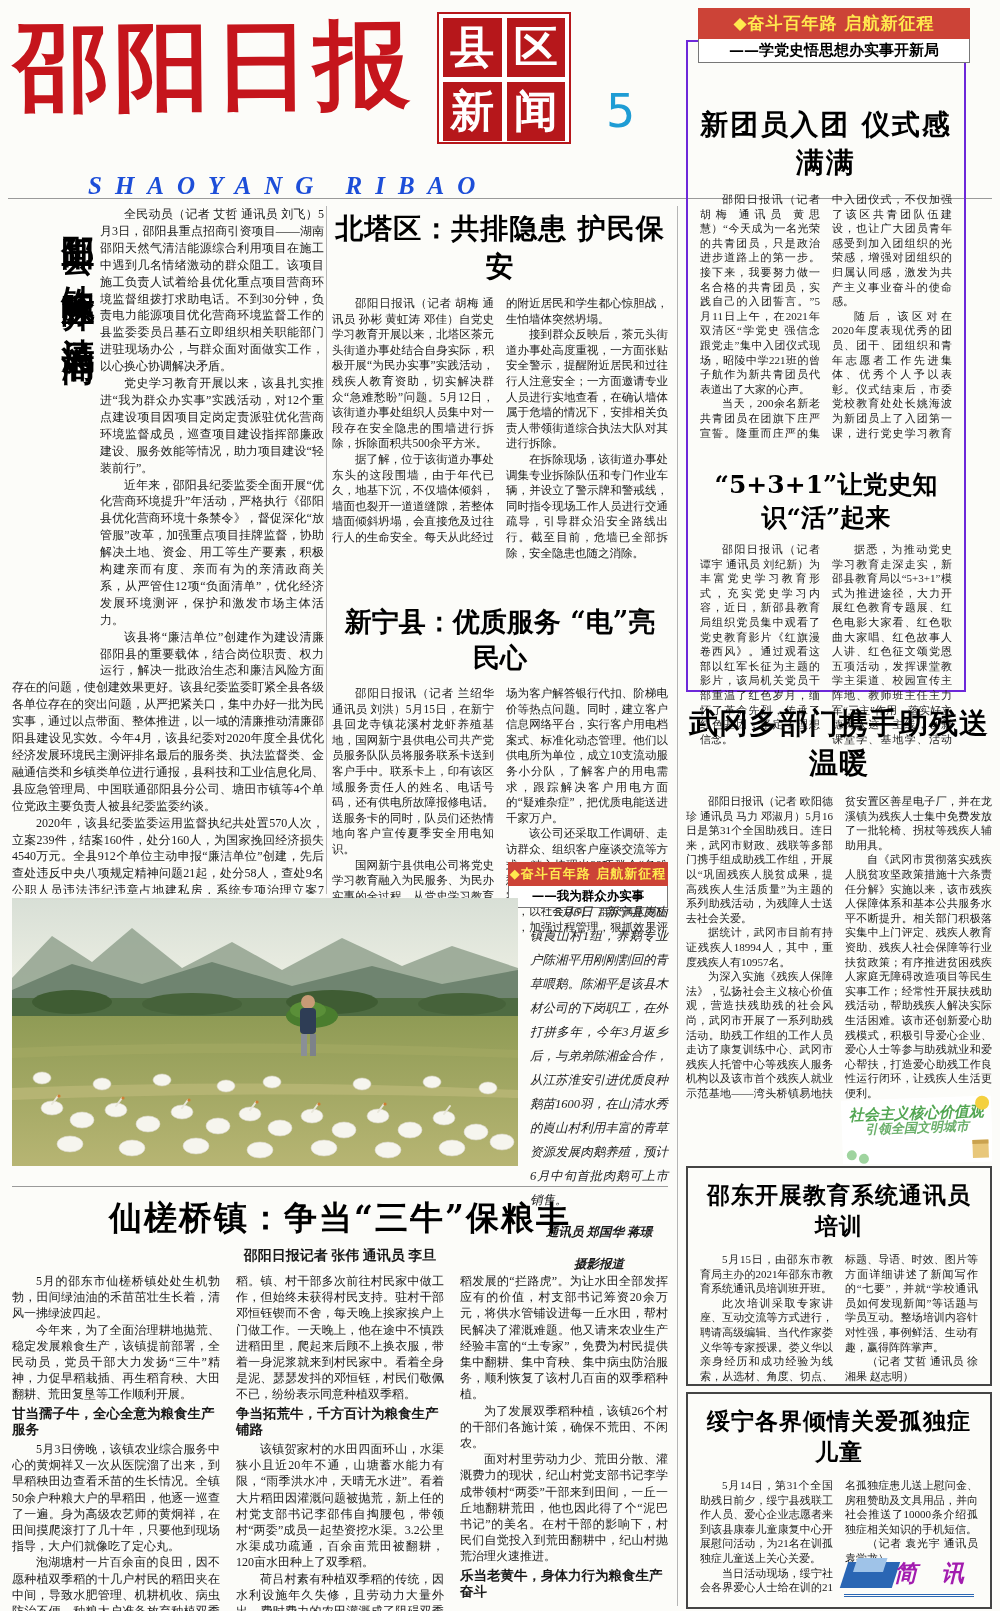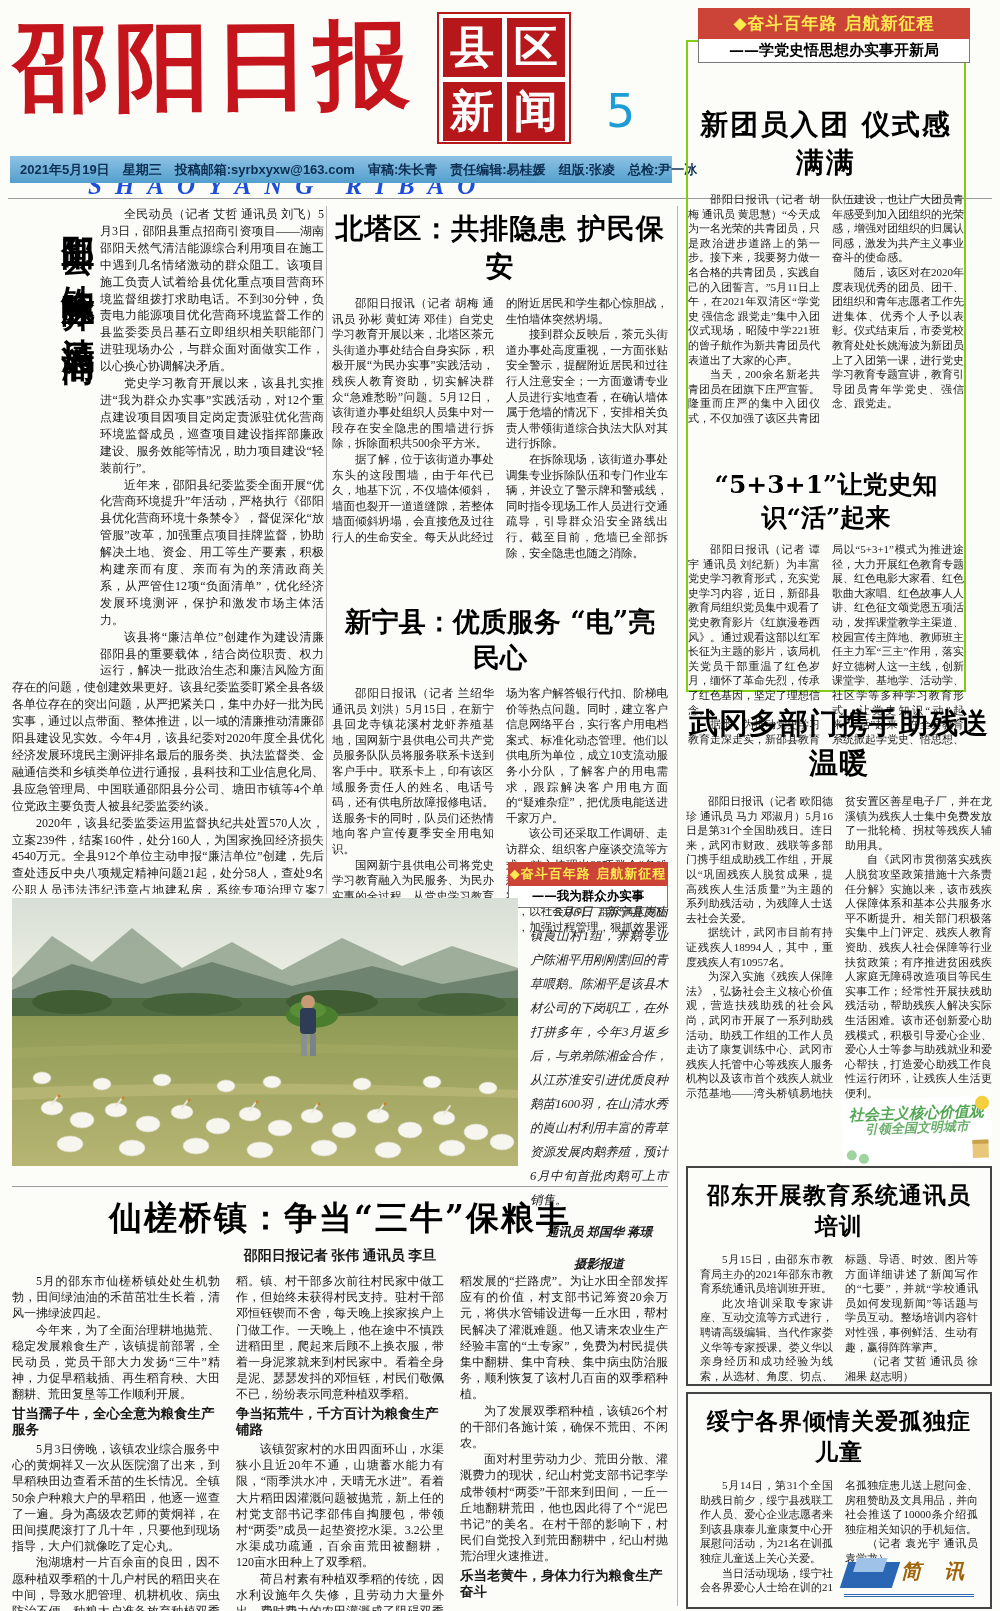--- a/index.html
+++ b/index.html
@@ -55,22 +55,22 @@
   
   .xcq{position:absolute;left:12px;top:1194px;width:656px;}
   .xcq-title{font-size:33px;letter-spacing:2px;margin:2px 0 6px;}
   .xcq-byline{text-align:center;font-weight:700;font-size:14px;margin:0 0 8px;}
   .threecol{column-count:3;column-gap:16px;font-size:12px;line-height:16.2px;height:352px;overflow:hidden;}
   .subhead{font-weight:900;font-size:13.5px;margin:3px 0;text-indent:0;text-align:left;}
   
   .top-banner{position:absolute;left:698px;top:8px;width:272px;z-index:5;}
   .top-banner .banner-red{font-size:17px;padding:4px 0;}
   .top-banner .banner-white{font-size:15px;padding:2px 16px;}
-  .pink-box{position:absolute;left:686px;top:40px;width:280px;height:652px;border:2px solid #84cc16;
-        box-sizing:border-box;padding:10px 0;}
+  .pink-box{position:absolute;left:686px;top:40px;width:280px;height:652px;border:2px solid #6d28d9;
+        box-sizing:border-box;padding:10px 12px;}
   .r-body{column-count:2;column-gap:12px;font-size:11px;line-height:14.6px;overflow:hidden;}
   .tuanyuan-title{font-size:28px;letter-spacing:2px;margin:54px 0 10px;}
   .tuanyuan-body{height:262px;}
   .dangshi-title{font-size:25px;margin:14px 0 8px;}
   .dangshi-body{height:208px;}
   .wugang{position:absolute;left:686px;top:704px;width:306px;}
   .wugang-title{font-size:29px;letter-spacing:1px;margin:0 0 10px;}
   .wugang-body{height:370px;position:relative;}
   .values-graphic{position:absolute;right:0;bottom:0;width:150px;height:66px;background:#fff;
         transform:rotate(-2deg);text-align:center;font-style:italic;font-weight:900;color:#53a653;
@@ -83,46 +83,37 @@
   .values-house{position:absolute;right:4px;bottom:4px;width:16px;height:14px;background:#e8c77a;border-top:4px solid #caa24e;}
   .r-box{position:absolute;left:686px;width:306px;border:2px solid #444;box-sizing:border-box;padding:10px 12px;}
   .shaodong{top:1166px;height:220px;}
   .suining{top:1392px;height:217px;}
   .rbox-title{font-size:23px;letter-spacing:1px;margin:2px 0 10px;}
   .shaodong-body{height:158px;}
   .suining-body{height:150px;}
   .jianxun{position:absolute;right:16px;bottom:10px;width:130px;height:36px;border-bottom:3px double #2a66b4;}
   .jx-flag{position:absolute;left:0;top:4px;width:52px;height:26px;background:#2a66b4;transform:skewX(-18deg);}
   .jx-flag:before{content:"";position:absolute;left:8px;top:-4px;width:30px;height:14px;background:#9fc3e8;}
-  .jx-text{position:absolute;right:2px;top:0;font-size:20px;font-weight:900;font-style:italic;color:#a16207;
+  .jx-text{position:absolute;right:2px;top:0;font-size:23px;font-weight:900;font-style:italic;color:#a21caf;
         letter-spacing:8px;font-family:"DejaVu Serif",serif;}
 </style>
 </head>
 <body>
 
 <div class="page">
 
   <div class="masthead-title">邵阳日报</div>
   <div class="masthead-en">SHAOYANG  RIBAO</div>
   <div class="section-box">
     <span>县</span>
     <span>区</span>
     <span>新</span>
     <span>闻</span>
   </div>
   <div class="page-num">5</div>
-  <div class="date-bar">
-    <span>2021年5月19日</span>
-    <span>星期三</span>
-    <span>投稿邮箱:syrbxyxw@163.com</span>
-    <span>审稿:朱长青</span>
-    <span>责任编辑:易桂媛</span>
-    <span>组版:张凌</span>
-    <span>总检:尹一冰</span>
-  </div>
   <div class="header-rule"></div>
   <div class="v-rule" style="left:326px;top:206px;height:688px;"></div>
   <div class="v-rule" style="left:677px;top:206px;height:1400px;"></div>
   <div class="h-rule" style="left:12px;top:1186px;width:656px;"></div>
 
   <div class="left-art">
     <div class="vert-head">邵阳县：铁腕除弊　清风润商</div>
     <p class="para">全民动员（记者 艾哲 通讯员 刘飞）5月3日，邵阳县重点招商引资项目——湖南邵阳天然气清洁能源综合利用项目在施工中遇到几名情绪激动的群众阻工。该项目施工负责人试着给县优化重点项目营商环境监督组拨打求助电话。不到30分钟，负责电力能源项目优化营商环境监督工作的县监委委员吕基石立即组织相关职能部门进驻现场办公，与群众面对面做实工作，以心换心协调解决矛盾。</p>
     <p class="para">党史学习教育开展以来，该县扎实推进“我为群众办实事”实践活动，对12个重点建设项目因项目定岗定责派驻优化营商环境监督成员，巡查项目建设指挥部廉政建设、服务效能等情况，助力项目建设“轻装前行”。</p>
     <p class="para">近年来，邵阳县纪委监委全面开展“优化营商环境提升”年活动，严格执行《邵阳县优化营商环境十条禁令》，督促深化“放管服”改革，加强重点项目挂牌监督，协助解决土地、资金、用工等生产要素，积极构建亲而有度、亲而有为的亲清政商关系，从严管住12项“负面清单”，优化经济发展环境测评，保护和激发市场主体活力。</p>

